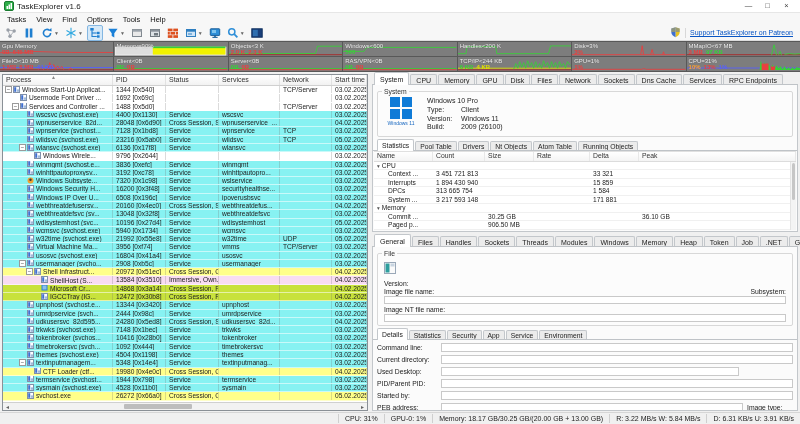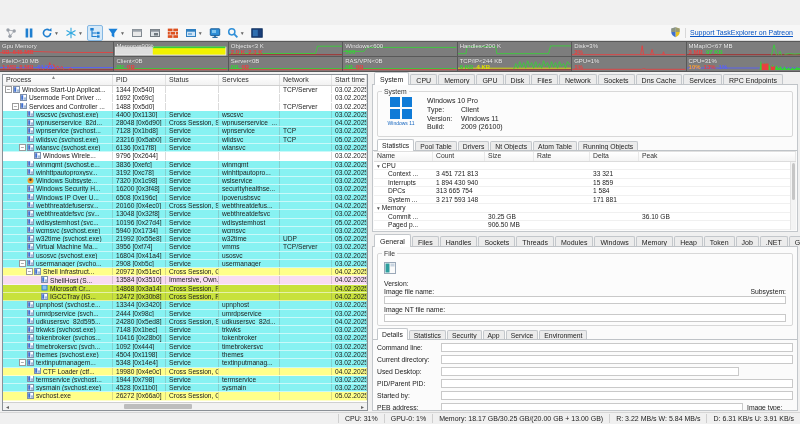--- a/index.html
+++ b/index.html
@@ -107,21 +107,45 @@
 
   
   .statusbar{position:absolute;left:0;right:0;bottom:0;height:12px;background:#f0f0f0;border-top:1px solid #d6d6d6;display:flex;justify-content:flex-end;align-items:center}
   .seg{font-size:7px;padding:0 6px;border-left:1px solid #cfcfcf;height:9px;line-height:9px;white-space:nowrap}
 </style>
 </head>
 <body>
 
 <div class="window">
 
-
+  <div class="titlebar">
+    <span class="app-icon">
+      <svg width="10" height="10" viewBox="0 0 10 10">
+          <rect x="0.5" y="0.5" width="9" height="9" rx="1.5" fill="#2fae4a" stroke="#1a7a30"></rect>
+          <rect x="2.5" y="5" width="1.5" height="3" fill="#fff"></rect>
+          <rect x="4.5" y="3.5" width="1.5" height="4.5" fill="#fff"></rect>
+          <rect x="6.5" y="2" width="1.5" height="6" fill="#fff"></rect>
+        </svg>
+    </span>
+    <span class="title">TaskExplorer v1.6</span>
+    <div class="win-controls" id="winControls">
+        <span class="win-btn">—</span>
+        <span class="win-btn">□</span>
+        <span class="win-btn">×</span>
+      </div>
+  </div>
+
+  <div class="menubar" id="menubar">
+      <span class="menu-item">Tasks</span>
+      <span class="menu-item">View</span>
+      <span class="menu-item">Find</span>
+      <span class="menu-item">Options</span>
+      <span class="menu-item">Tools</span>
+      <span class="menu-item">Help</span>
+    </div>
 
   <div class="toolbar">
     <div class="tools" id="toolbarIcons">
         <span class="tool">
           <svg width="12" height="12" viewBox="0 0 12 12">
             <circle cx="3" cy="3" r="1.7" fill="#9aa0a8"></circle>
             <circle cx="9.2" cy="4" r="1.7" fill="#9aa0a8"></circle>
             <circle cx="5" cy="9.2" r="1.7" fill="#9aa0a8"></circle>
             <path d="M3,3 L9.2,4 L5,9.2 Z" stroke="#9aa0a8" stroke-width="0.8" fill="none"></path>
           </svg>

